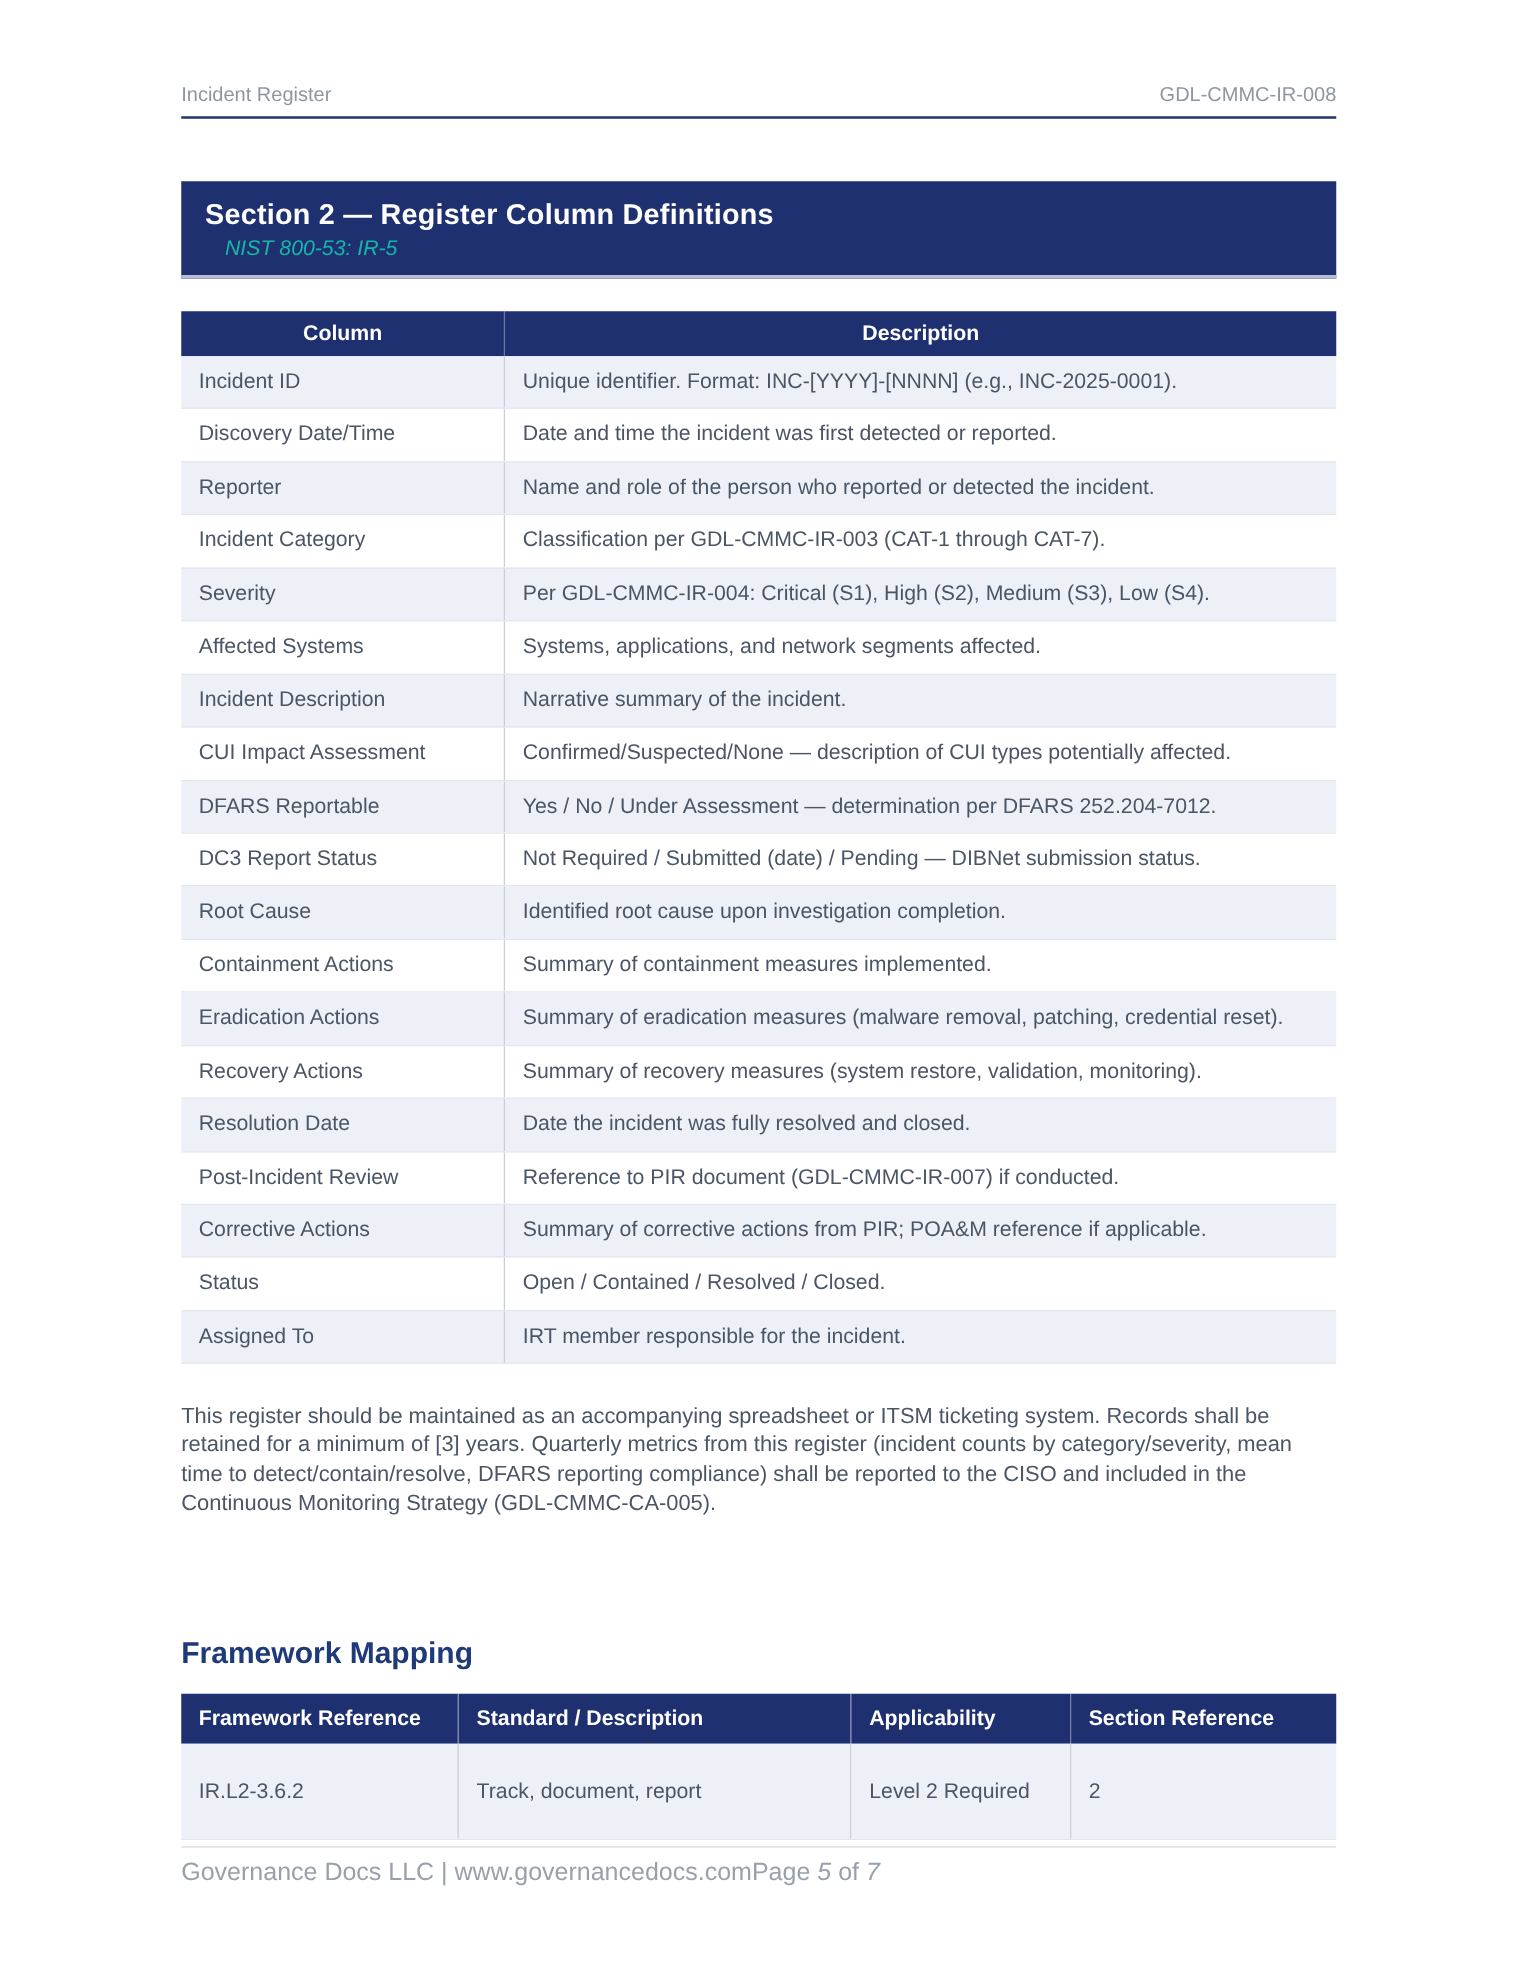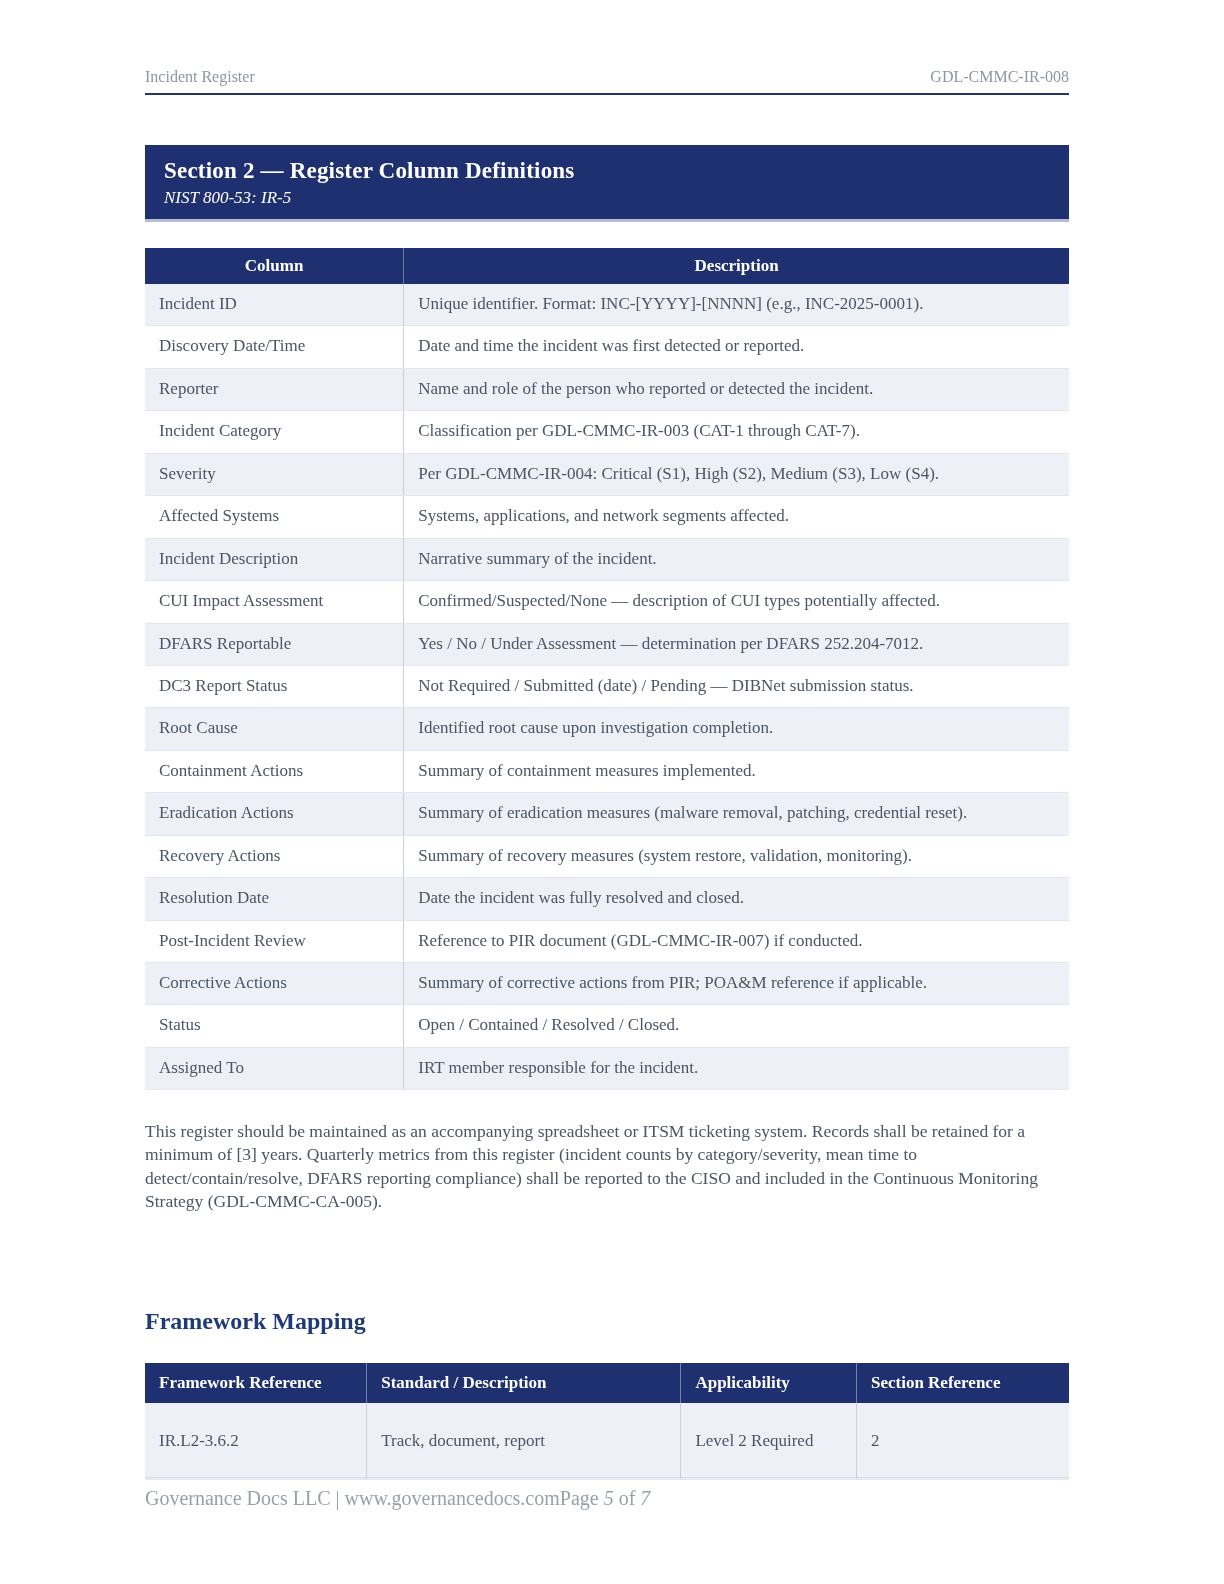--- a/index.html
+++ b/index.html
@@ -2,21 +2,21 @@
 <html><head>
 <meta charset="utf-8">
 <style>
   * { margin: 0; padding: 0; box-sizing: border-box; }
   html, body { background: #ffffff; }
   .page {
     position: relative;
     width: 1224px;
     height: 1584px;
     background: #ffffff;
-    font-family: Liberation Serif, serif;
+    font-family: Liberation Sans, sans-serif;
     color: #4a5565;
     overflow: hidden;
   }
   
   .page-header {
     position: absolute;
     left: 145px;
     right: 155px;
     top: 68px;
     display: flex;
@@ -39,24 +39,25 @@
     border-bottom: 3px solid #b6bcd3;
     padding: 13px 19px 11px 19px;
   }
   .section-banner .banner-title {
     color: #ffffff;
     font-size: 23px;
     font-weight: bold;
     letter-spacing: 0.2px;
   }
   .section-banner .banner-subtitle {
-    color: #ffffff;
+    color: #14b8a6;
     font-size: 17px;
     font-style: italic;
     margin-top: 4px;
+    margin-left: 16px;
   }
   
   table { width: 100%; border-collapse: collapse; }
   .def-table { margin-top: 26px; font-size: 17px; }
   .def-table th {
     background: #1f3070;
     color: #ffffff;
     text-align: center;
     font-weight: bold;
     padding: 8px 14px;
@@ -80,21 +81,21 @@
     line-height: 1.32;
     color: #4a5565;
   }
   
   .fw-heading {
     margin-top: 95px;
     color: #1f3a78;
     font-size: 24px;
     font-weight: bold;
   }
-  .fw-table { margin-top: 28px; font-size: 17px; }
+  .fw-table { margin-top: 18px; font-size: 17px; }
   .fw-table th {
     background: #1f3070;
     color: #ffffff;
     text-align: left;
     font-weight: bold;
     padding: 9px 14px;
     vertical-align: top;
     line-height: 1.3;
   }
   .fw-table th + th { border-left: 1px solid rgba(255,255,255,0.4); }

